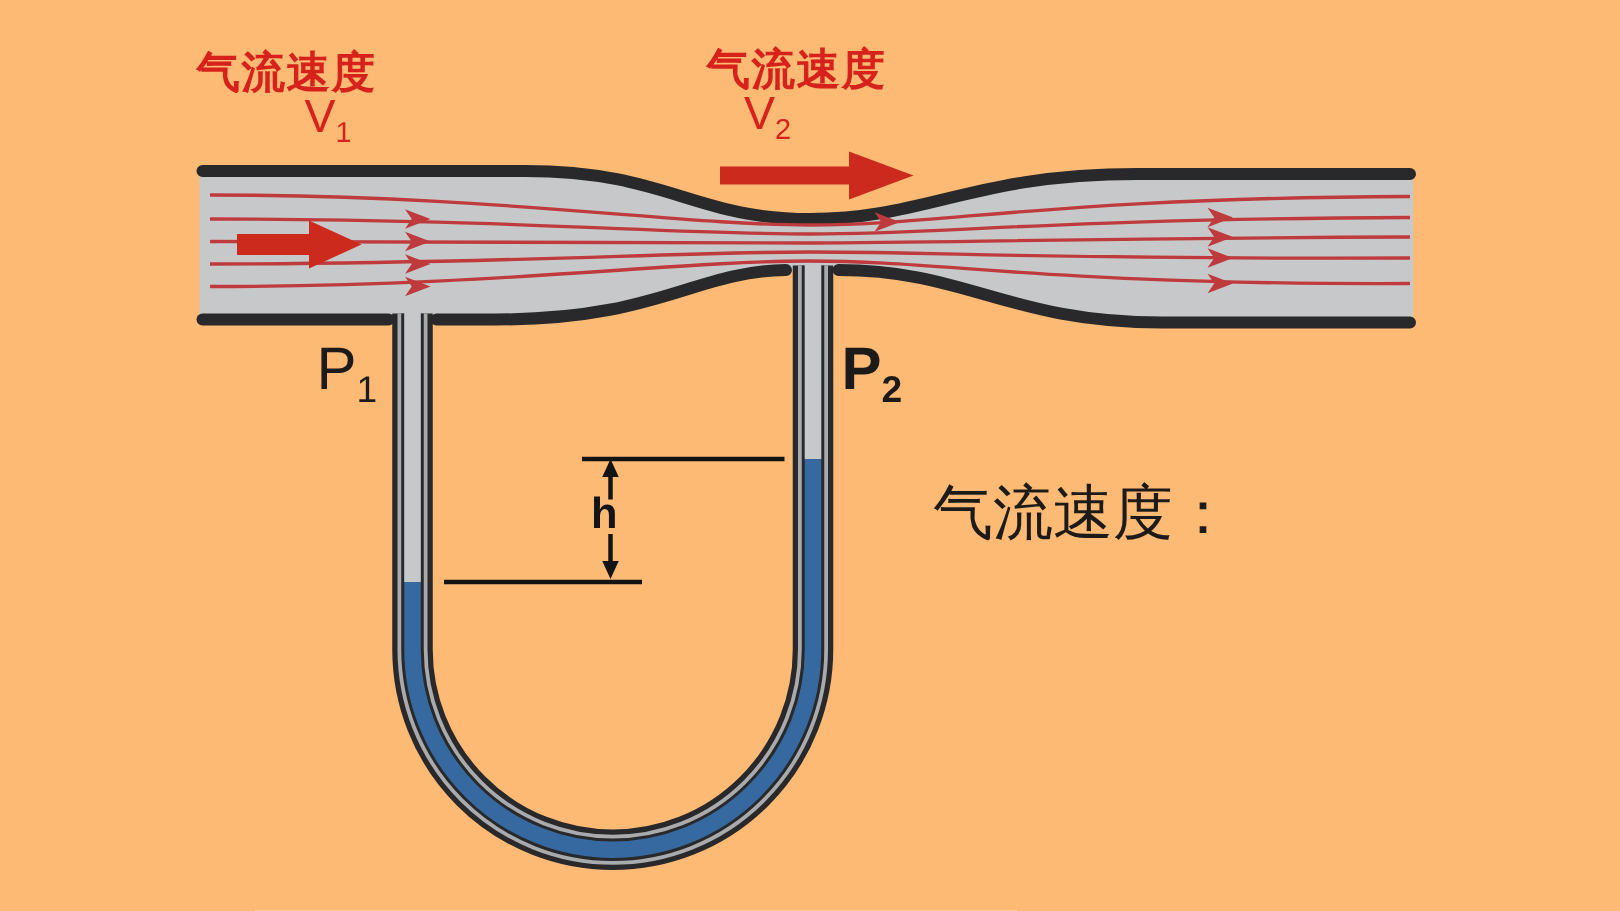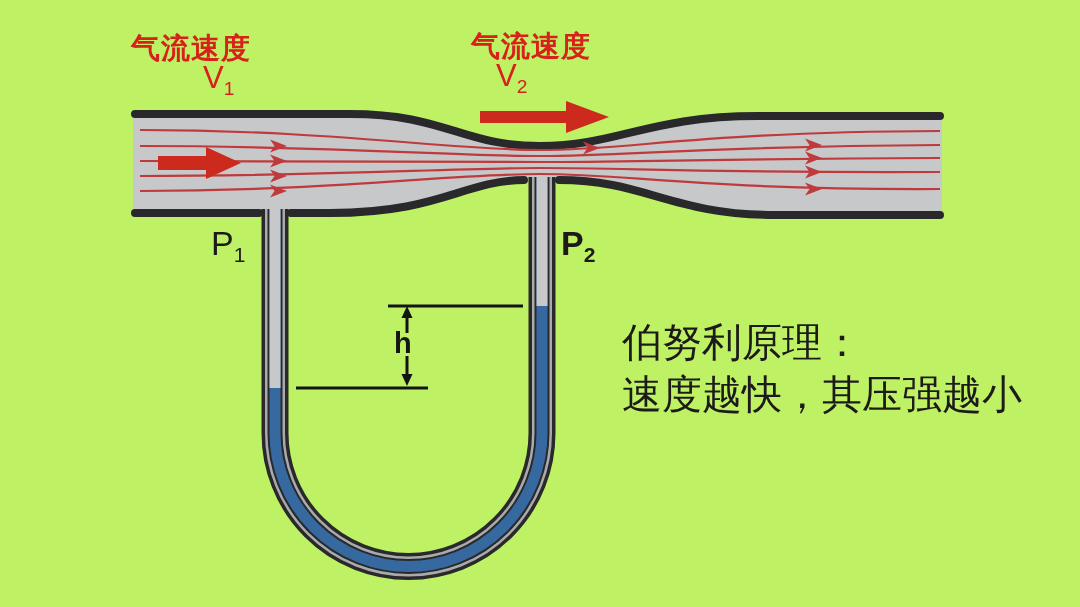--- a/index.html
+++ b/index.html
@@ -1,25 +1,25 @@
 <!DOCTYPE html>
 <html><head>
 <meta charset="utf-8">
 <style>
   html,body{margin:0;padding:0;}
   .canvas{
     position:relative;width:1080px;height:607px;
-    background:#bef264;overflow:hidden;
+    background:#fdba74;overflow:hidden;
     font-family:"Liberation Sans","DejaVu Sans",sans-serif;
   }
   .canvas svg{position:absolute;left:0;top:0;}
   .lbl{position:absolute;white-space:nowrap;}
   .red-cjk{color:#d7221c;font-weight:700;font-size:29px;letter-spacing:1px;}
   .vlabel{color:#d7221c;font-weight:400;font-size:31px;}
-  .plabel{color:#1d1b1a;font-weight:400;font-size:34px;}
+  .plabel{color:#1d1b1a;font-weight:400;font-size:40px;}
   .sub{font-size:0.62em;vertical-align:-0.35em;}
   .hlabel{color:#141414;font-weight:700;font-size:29px;}
   .caption{color:#1d1b1a;font-size:40px;line-height:52px;font-weight:400;}
 </style>
 </head>
 <body>
 
 <div class="canvas">
 
   <svg width="1080" height="607" viewBox="0 0 1080 607">
@@ -87,17 +87,16 @@
 
   <div class="lbl vlabel" style="left:496px;top:58px;"><span>V</span><span class="sub">2</span></div>
 
   <div class="lbl plabel" style="left:211px;top:224px;"><span>P</span><span class="sub">1</span></div>
 
   <div class="lbl plabel" style="left:561px;top:224px;font-weight:bold;"><span>P</span><span class="sub">2</span></div>
 
   <div class="lbl hlabel" style="left:394px;top:327px;">h</div>
 
   <div class="lbl caption" style="left:622px;top:316px;">
-    <div>伯努利原理：</div>
-    <div>速度越快，其压强越小</div>
+    <div>气流速度：</div>
   </div>
 
 </div>
 
 </body></html>

